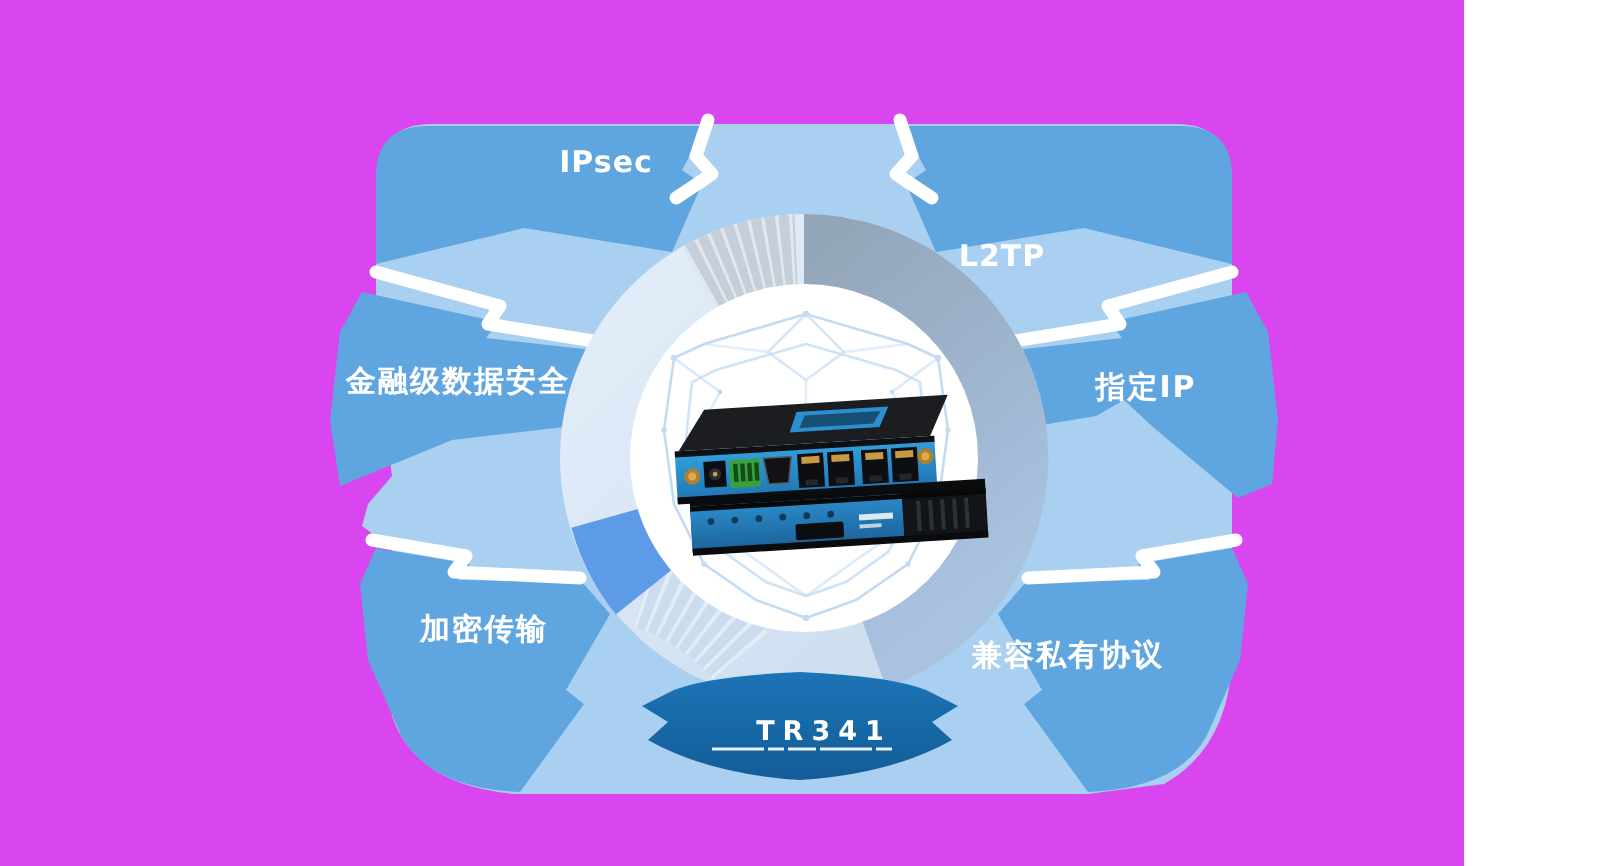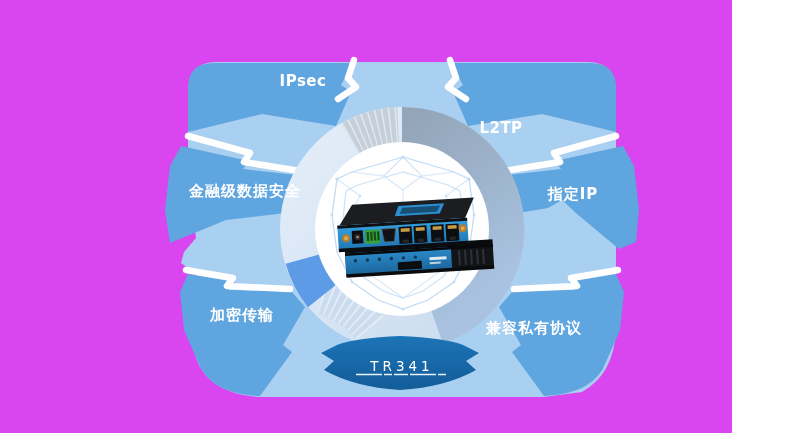--- a/index.html
+++ b/index.html
@@ -8,22 +8,22 @@
     font-family:"DejaVu Sans","Liberation Sans",sans-serif;
   }
   #bg-svg{position:absolute;left:0;top:0;width:800px;height:433px;}
   .feature-label{
     position:absolute;transform:translate(-50%,-50%);
     color:#ffffff;font-weight:bold;font-size:15px;letter-spacing:1px;
     white-space:nowrap;user-select:none;
   }
   .feature-label.latin{font-size:15px;letter-spacing:0.5px;}
   #product-ribbon-label{
-    position:absolute;left:402px;top:366px;transform:translate(-50%,-50%);
-    color:#ffffff;font-weight:normal;font-size:13.5px;letter-spacing:4px;
+    position:absolute;left:412px;top:366px;transform:translate(-50%,-50%);
+    color:#ffffff;font-weight:bold;font-size:13.5px;letter-spacing:4px;
     white-space:nowrap;user-select:none;
   }
 </style>
 </head>
 <body>
 
 <div id="stage">
 
   <svg id="bg-svg" viewBox="0 0 800 433">
     <defs>
@@ -182,21 +182,21 @@
         Q 354,387 400,390 Q 446,387 476,370 L 466,361 L 479,353 L 463,345
         Q 445,338 400,336 Z"></path>
       <line x1="356" y1="374.5" x2="448" y2="374.5" stroke="#EAF3FB" stroke-width="1.6" stroke-dasharray="26 2 8 2 14 2"></line>
     </g>
   </svg>
 
   <div class="feature-label latin" style="left:303px;top:81px;">IPsec</div>
 
   <div class="feature-label latin" style="left:501px;top:80px;margin-top:48px;">L2TP</div>
 
-  <div class="feature-label" style="left:245px;top:191px;">金融级数据安全</div>
+  <div class="feature-label" style="left:229px;top:191px;">金融级数据安全</div>
 
   <div class="feature-label" style="left:573px;top:194px;">指定IP</div>
 
   <div class="feature-label" style="left:242px;top:315px;">加密传输</div>
 
   <div class="feature-label" style="left:534px;top:328px;">兼容私有协议</div>
 
   <div id="product-ribbon-label">TR341</div>
 
 </div>

